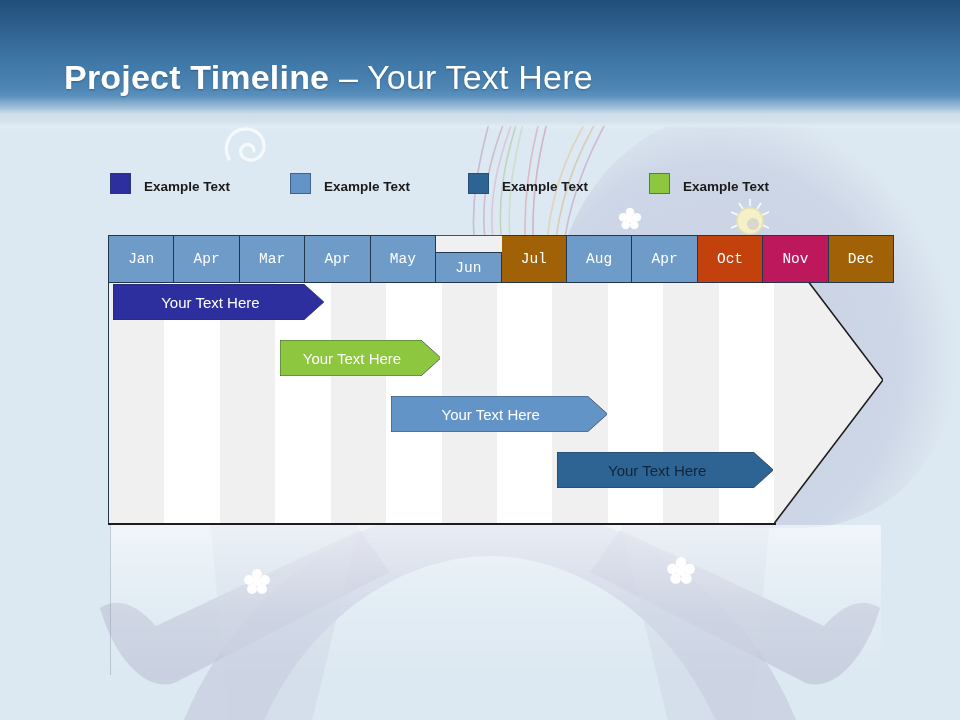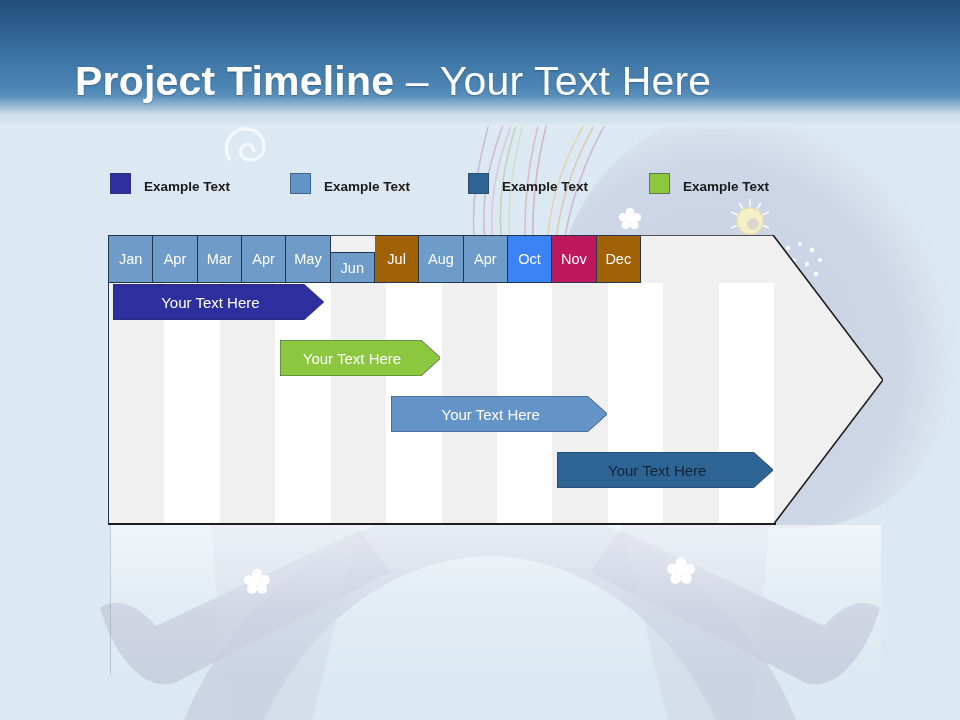--- a/index.html
+++ b/index.html
@@ -54,26 +54,25 @@
     left: 0; top: 96px;
     width: 960px;
     height: 34px;
     background: linear-gradient(to bottom, rgba(255,255,255,0.0) 0%, rgba(255,255,255,0.55) 55%, rgba(255,255,255,0.0) 100%);
   }
 
   #slide-title {
     position: absolute;
     left: 64px;
     top: 58px;
-    font-size: 41px;
+    font-size: 34px;
     color: #ffffff;
     letter-spacing: 0.2px;
     white-space: nowrap;
     text-shadow: 0 1px 2px rgba(0,0,0,0.25);
-    margin-left: 11px;
   }
   #slide-title .t-bold { font-weight: bold; }
   #slide-title .t-light { font-weight: normal; }
 
   
   #legend {
     position: absolute;
     left: 110px;
     top: 168px;
     width: 720px;
@@ -116,24 +115,25 @@
     left: 0; top: 0;
     width: 775px;
     height: 290px;
   }
 
   
   #months-row {
     position: absolute;
     left: 0;
     top: 0;
-    width: 533px;
+    width: 786px;
     height: 48px;
     display: flex;
     z-index: 5;
+    font-family: Liberation Mono, monospace;
   }
   .month-cell {
     flex: 1 1 0;
     background: #6f9bc8;
     border-right: 1px solid #22374d;
     border-top: 1px solid #22374d;
     border-bottom: 1px solid #22374d;
     box-sizing: border-box;
     display: flex;
     align-items: center;
@@ -375,21 +375,21 @@
     <div id="months-row">
         <div class="month-cell" style="background: rgb(111, 155, 200); color: rgb(255, 255, 255);">Jan</div>
         <div class="month-cell" style="background: rgb(111, 155, 200); color: rgb(255, 255, 255);">Apr</div>
         <div class="month-cell" style="background: rgb(111, 155, 200); color: rgb(255, 255, 255);">Mar</div>
         <div class="month-cell" style="background: rgb(111, 155, 200); color: rgb(255, 255, 255);">Apr</div>
         <div class="month-cell" style="background: rgb(111, 155, 200); color: rgb(255, 255, 255);">May</div>
         <div class="month-cell" style="background: rgb(111, 155, 200); color: rgb(255, 255, 255); margin-top: 17px;">Jun</div>
         <div class="month-cell" style="background: #a16207; color: rgb(255, 255, 255);">Jul</div>
         <div class="month-cell" style="background: rgb(111, 155, 200); color: rgb(255, 255, 255);">Aug</div>
         <div class="month-cell" style="background: rgb(111, 155, 200); color: rgb(255, 255, 255);">Apr</div>
-        <div class="month-cell" style="background: #3b82f6; color: rgb(255, 255, 255);">Oct</div>
+        <div class="month-cell" style="background: #c2410c; color: rgb(255, 255, 255);">Oct</div>
         <div class="month-cell" style="background: #be185d; color: rgb(255, 255, 255);">Nov</div>
         <div class="month-cell" style="background: #a16207; color: rgb(255, 255, 255);">Dec</div>
       </div>
 
     <div id="grid-body">
         <div class="grid-col shade" style="background: rgb(240, 240, 240);"></div>
         <div class="grid-col plain" style="background: rgb(255, 255, 255);"></div>
         <div class="grid-col shade" style="background: rgb(240, 240, 240);"></div>
         <div class="grid-col plain" style="background: rgb(255, 255, 255);"></div>
         <div class="grid-col shade" style="background: rgb(240, 240, 240);"></div>

